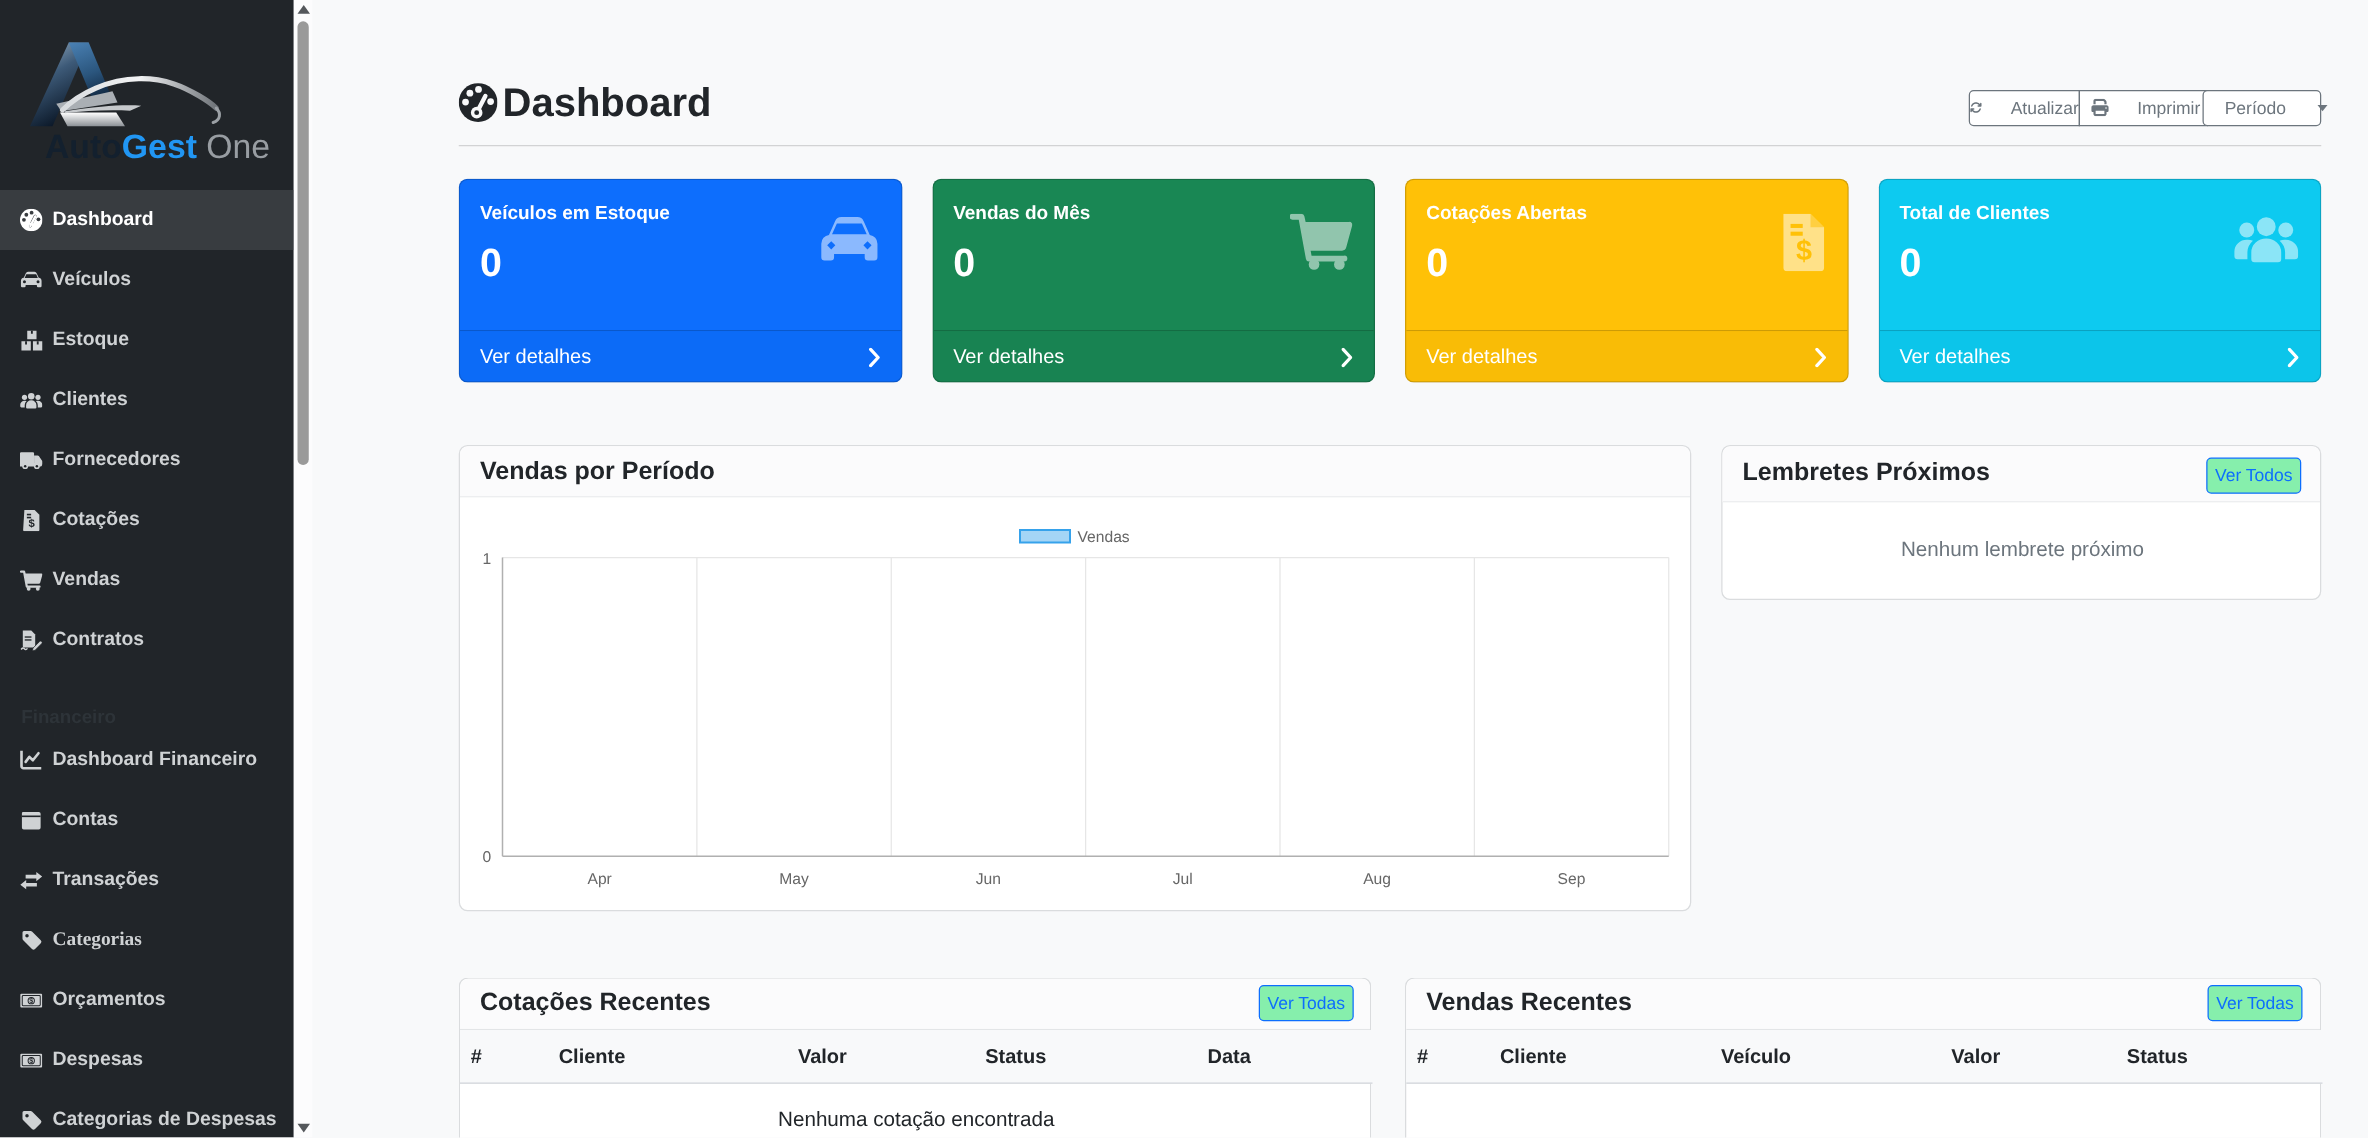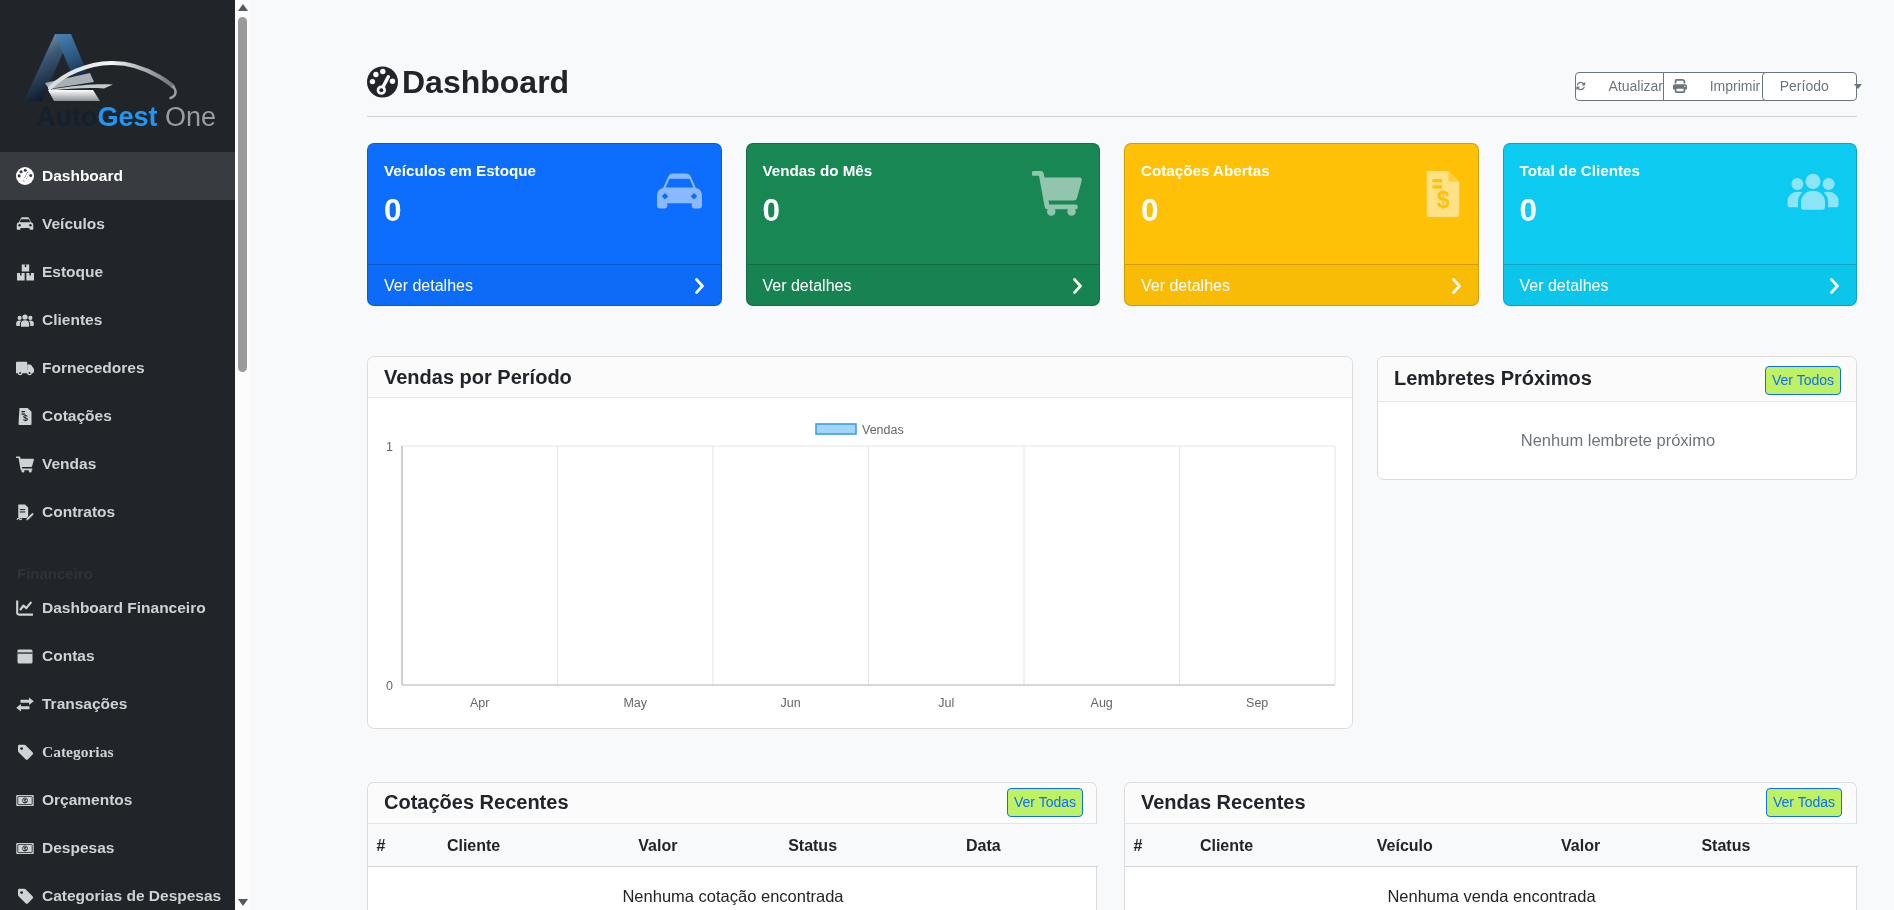--- a/index.html
+++ b/index.html
@@ -38,21 +38,21 @@
 .scard .n { position:absolute; left:16px; top:46px; font-size:31.5px; font-weight:bold; line-height:40px; }
 .scard .bigic { position:absolute; right:17px; top:27px; opacity:.52; }
 .scard .foot { position:absolute; left:0; right:0; top:120px; height:42px; border-top:1px solid rgba(0,0,0,.18); background:rgba(0,0,0,.025); border-radius:0 0 7px 7px; }
 .scard .foot .vd { position:absolute; left:16px; top:50%; transform:translateY(-50%); font-size:16px; }
 .scard .foot svg.ch { position:absolute; right:17px; top:50%; transform:translateY(-50%); }
 
 
 .card { position:absolute; background:#fff; border:1px solid #dadcde; border-radius:7px; }
 .card .chead { position:absolute; left:0; right:0; top:0; background:#fbfbfc; border-bottom:1px solid #e3e5e7; border-radius:7px 7px 0 0; }
 .ctitle { position:absolute; left:16px; font-size:20px; font-weight:bold; color:#212529; white-space:nowrap; }
-.btn-out { position:absolute; background:#bef264; border:1px solid #0d6efd; color:#0d6efd; font-size:14px; border-radius:4px; display:flex; align-items:center; justify-content:center; }
+.btn-out { position:absolute; background:#86efac; border:1px solid #0d6efd; color:#0d6efd; font-size:14px; border-radius:4px; display:flex; align-items:center; justify-content:center; }
 
 
 .th { position:absolute; font-size:16px; font-weight:bold; color:#212529; white-space:nowrap; }
 .muted { color:#6c757d; }
 </style>
 </head>
 <body>
 
 <div id="sidebar">
   <svg id="logo" style="position:absolute;left:0;top:0;" width="235" height="145" viewBox="0 0 235 145">
@@ -424,16 +424,15 @@
   <div class="card" style="left:757px;top:781.5px;width:733px;height:129px;border-radius:7px 7px 0 0;border-bottom:none;">
     <div class="chead" style="height:41.5px;"></div>
     <div class="ctitle" style="top:8px;">Vendas Recentes</div>
     <div class="btn-out" style="left:641px;top:5px;width:76px;height:29px;">Ver Todas</div>
     <div class="abs" style="left:0;top:41.5px;width:733px;height:43px;background:#f8f9fa;border-bottom:1px solid #cfd4d9;"></div>
     <div class="th" style="left:8.5px;top:54px;">#</div>
     <div class="th" style="left:101.6px;top:54px;transform:translateX(-50%);">Cliente</div>
     <div class="th" style="left:279.8px;top:54px;transform:translateX(-50%);">Veículo</div>
     <div class="th" style="left:455.6px;top:54px;transform:translateX(-50%);">Valor</div>
     <div class="th" style="left:600.9px;top:54px;transform:translateX(-50%);">Status</div>
-    <div class="abs" style="left:0;top:104px;width:733px;text-align:center;font-size:16.5px;color:#212529;">Nenhuma venda encontrada</div>
   </div>
  </div>
 </div>
 
 </body></html>

